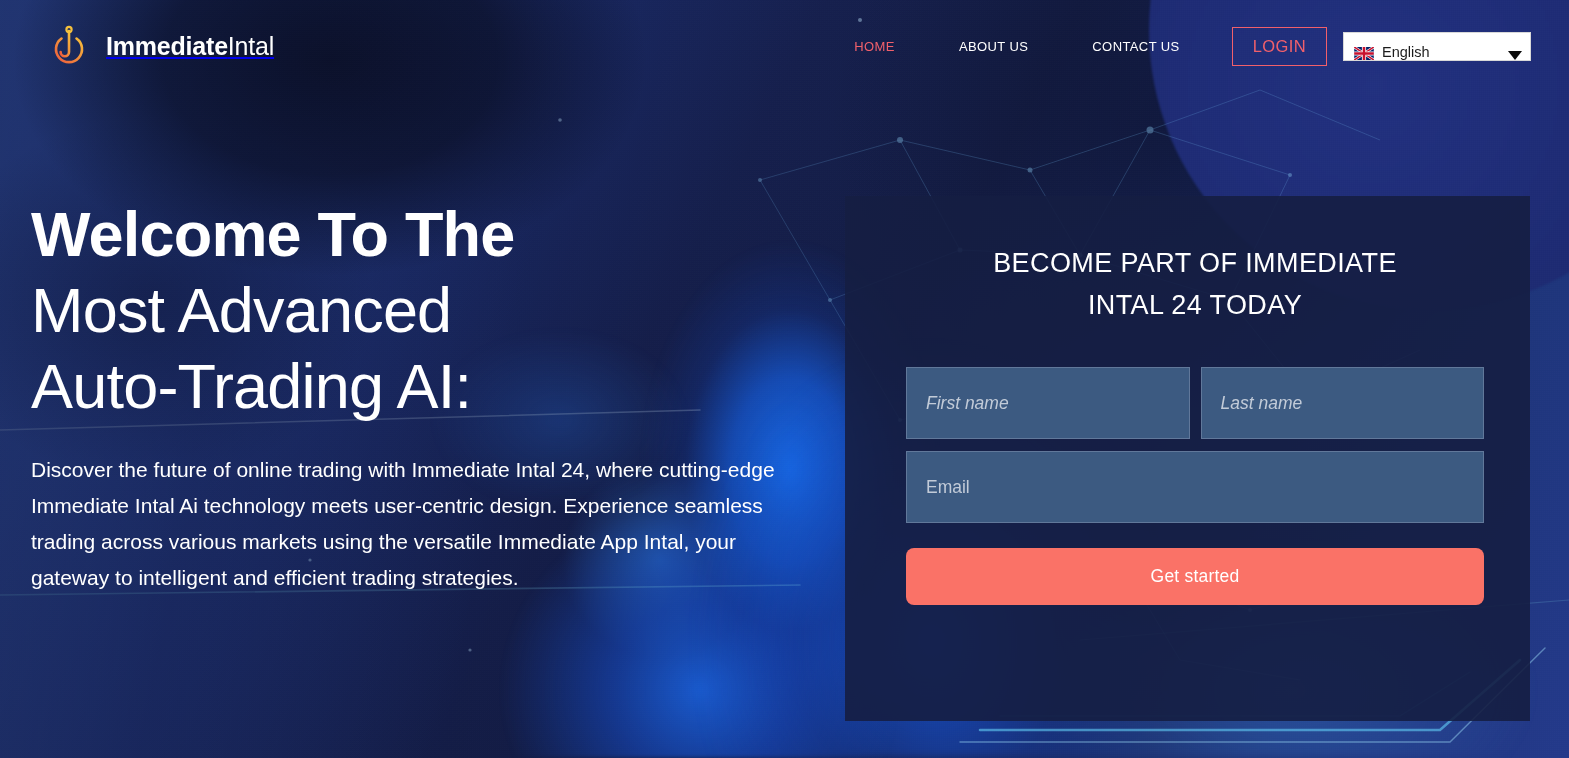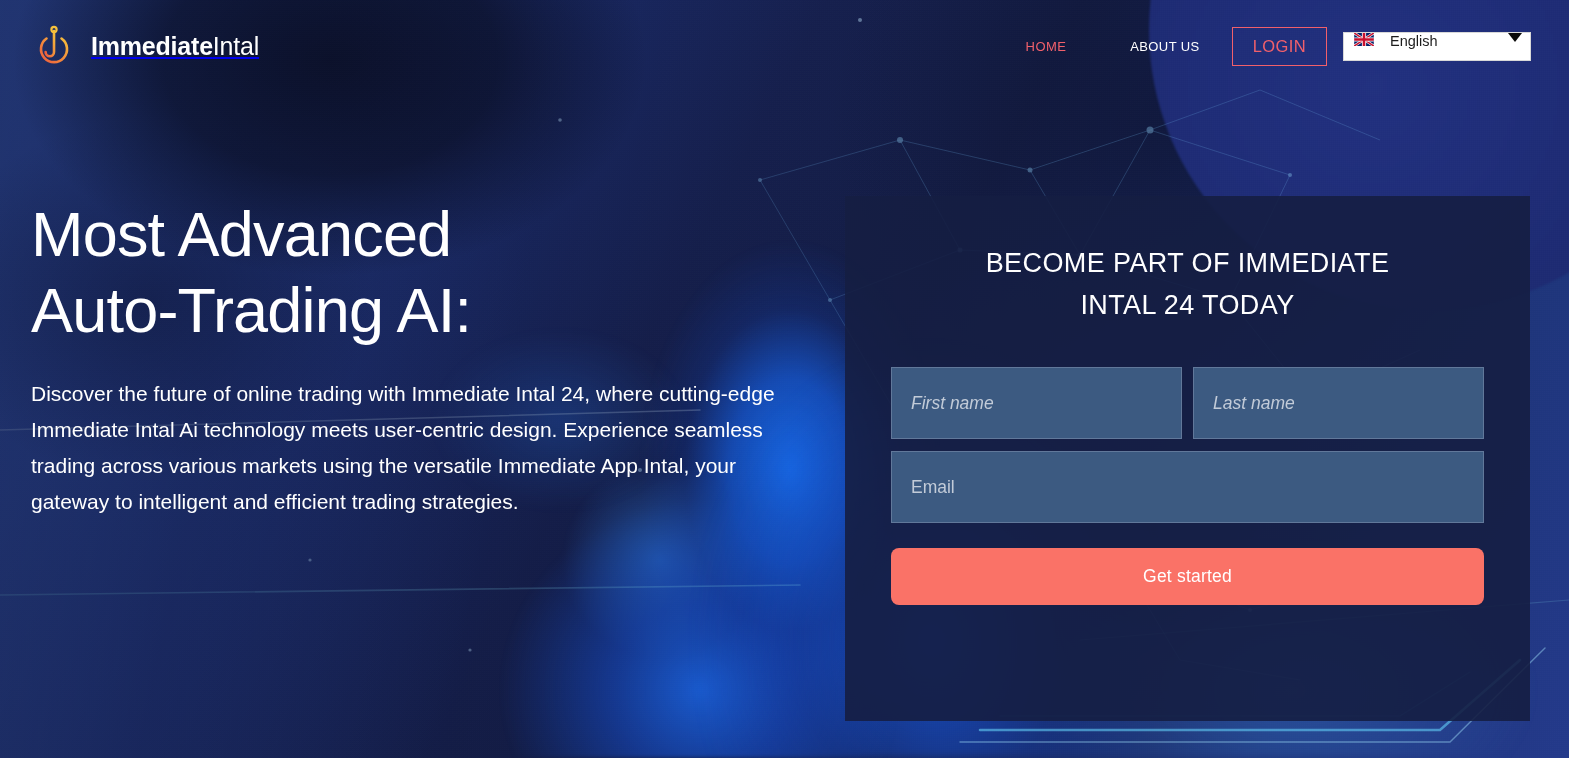--- a/index.html
+++ b/index.html
@@ -81,45 +81,45 @@
   }
   
   .bg-scrim {
     background:linear-gradient(90deg, rgba(10,16,44,.45) 0%, rgba(10,16,44,.18) 38%, rgba(10,16,44,0) 60%);
   }
 
   
   #site-header {
     position:absolute; top:0; left:0; right:0; height:92px;
     display:flex; align-items:center;
-    padding:0 38px 0 30px;
+    padding:0 38px 0 45px;
     z-index:30;
   }
   .brand { display:flex; align-items:center; gap:13px; }
   .brand-mark { width:48px; height:48px; flex:0 0 48px; display:block; }
   .brand-text { font-size:25px; letter-spacing:-.2px; color:#fff; white-space:nowrap; }
   .brand-text .b1 { font-weight:bold; }
   .brand-text .b2 { font-weight:400; }
 
   nav.main-nav { margin-left:auto; display:flex; align-items:center; gap:0; }
   .nav-link {
     color:#ffffff; font-size:13px; letter-spacing:.4px;
     text-decoration:none; padding:8px 32px; cursor:pointer; white-space:nowrap;
   }
   .nav-link.active { color:#f1606b; }
   .login-btn {
     color:#f1606b; border:1px solid #f1606b; background:transparent;
     font-size:16.5px; letter-spacing:.4px; font-family:inherit;
-    padding:9px 20px; cursor:pointer; white-space:nowrap;
+    padding:9px 20px; margin-left:20px; cursor:pointer; white-space:nowrap;
   }
   .lang-select {
     margin-left:16px;
     width:188px; height:29px;
     background:#ffffff; border:1px solid #d8d8d8;
-    display:flex; align-items:flex-start; gap:16px;
+    display:flex; align-items:flex-end; gap:8px;
     padding:0 8px 0 10px; cursor:pointer;
   }
   .flag-uk { width:20px; height:13px; flex:0 0 20px; display:block; }
   .lang-label { font-size:14.5px; color:#1c1c1c; flex:1; white-space:nowrap; }
   .caret { width:0;height:0;border-left:7px solid transparent;border-right:7px solid transparent;border-top:9px solid #0a0a0a; }
 
   
   #hero-copy {
     position:absolute; left:31px; top:196px; width:800px; z-index:20;
   }
@@ -131,21 +131,21 @@
     margin-top:28px; width:760px;
     color:#ffffff; font-size:21px; line-height:36px; font-weight:400;
   }
 
   
   #signup-card {
     position:absolute; left:845px; top:196px;
     width:685px; height:525px;
     background:rgba(21,30,66,.90);
     z-index:20;
-    padding:46px 46px 0 46px;
+    padding:46px 46px 0 61px;
   }
   .card-title {
     color:#ffffff; font-size:27px; font-weight:400; letter-spacing:.4px;
     text-align:center; line-height:42px;
   }
   .card-title .ln { display:block; }
   .form-rows { margin-top:41px; }
   .row-2 { display:flex; gap:11px; }
   .field {
     height:72px; background:#3c5a81; border:1px solid #61789a;
@@ -241,39 +241,41 @@
       <circle cx="24" cy="7.4" r="2.6" fill="none" stroke="#f6c13c" stroke-width="2.2"></circle>
     </svg>
     <span class="brand-text">
       <span class="b1">Immediate</span><span class="b2">Intal</span>
     </span>
   </a>
 
   <nav class="main-nav">
     <a class="nav-link active" href="#">HOME</a>
     <a class="nav-link" href="#">ABOUT US</a>
+    <a class="nav-link" href="#">CONTACT US</a>
 
     <button class="login-btn">LOGIN</button>
 
     <div class="lang-select">
       <svg class="flag-uk" viewBox="0 0 60 40">
         <rect width="60" height="40" fill="#012169"></rect>
         <path d="M0,0 L60,40 M60,0 L0,40" stroke="#fff" stroke-width="8"></path>
         <path d="M0,0 L60,40 M60,0 L0,40" stroke="#C8102E" stroke-width="4.5"></path>
         <path d="M30,0 v40 M0,20 h60" stroke="#fff" stroke-width="13"></path>
         <path d="M30,0 v40 M0,20 h60" stroke="#C8102E" stroke-width="8"></path>
       </svg>
       <span class="lang-label">English</span>
       <span class="caret"></span>
     </div>
   </nav>
 </header>
 
 <div id="hero-copy">
   <h1 class="hero-title">
+    <span class="ln bold">Welcome To The</span>
     <span class="ln light">Most Advanced</span>
     <span class="ln light">Auto-Trading AI:</span>
   </h1>
   <p class="hero-sub">Discover the future of online trading with Immediate Intal 24, where cutting-edge Immediate Intal Ai technology meets user-centric design. Experience seamless trading across various markets using the versatile Immediate App Intal, your gateway to intelligent and efficient trading strategies.</p>
 </div>
 
 <section id="signup-card">
   <div class="card-title">
     <span class="ln">BECOME PART OF IMMEDIATE</span>
     <span class="ln">INTAL 24 TODAY</span>

